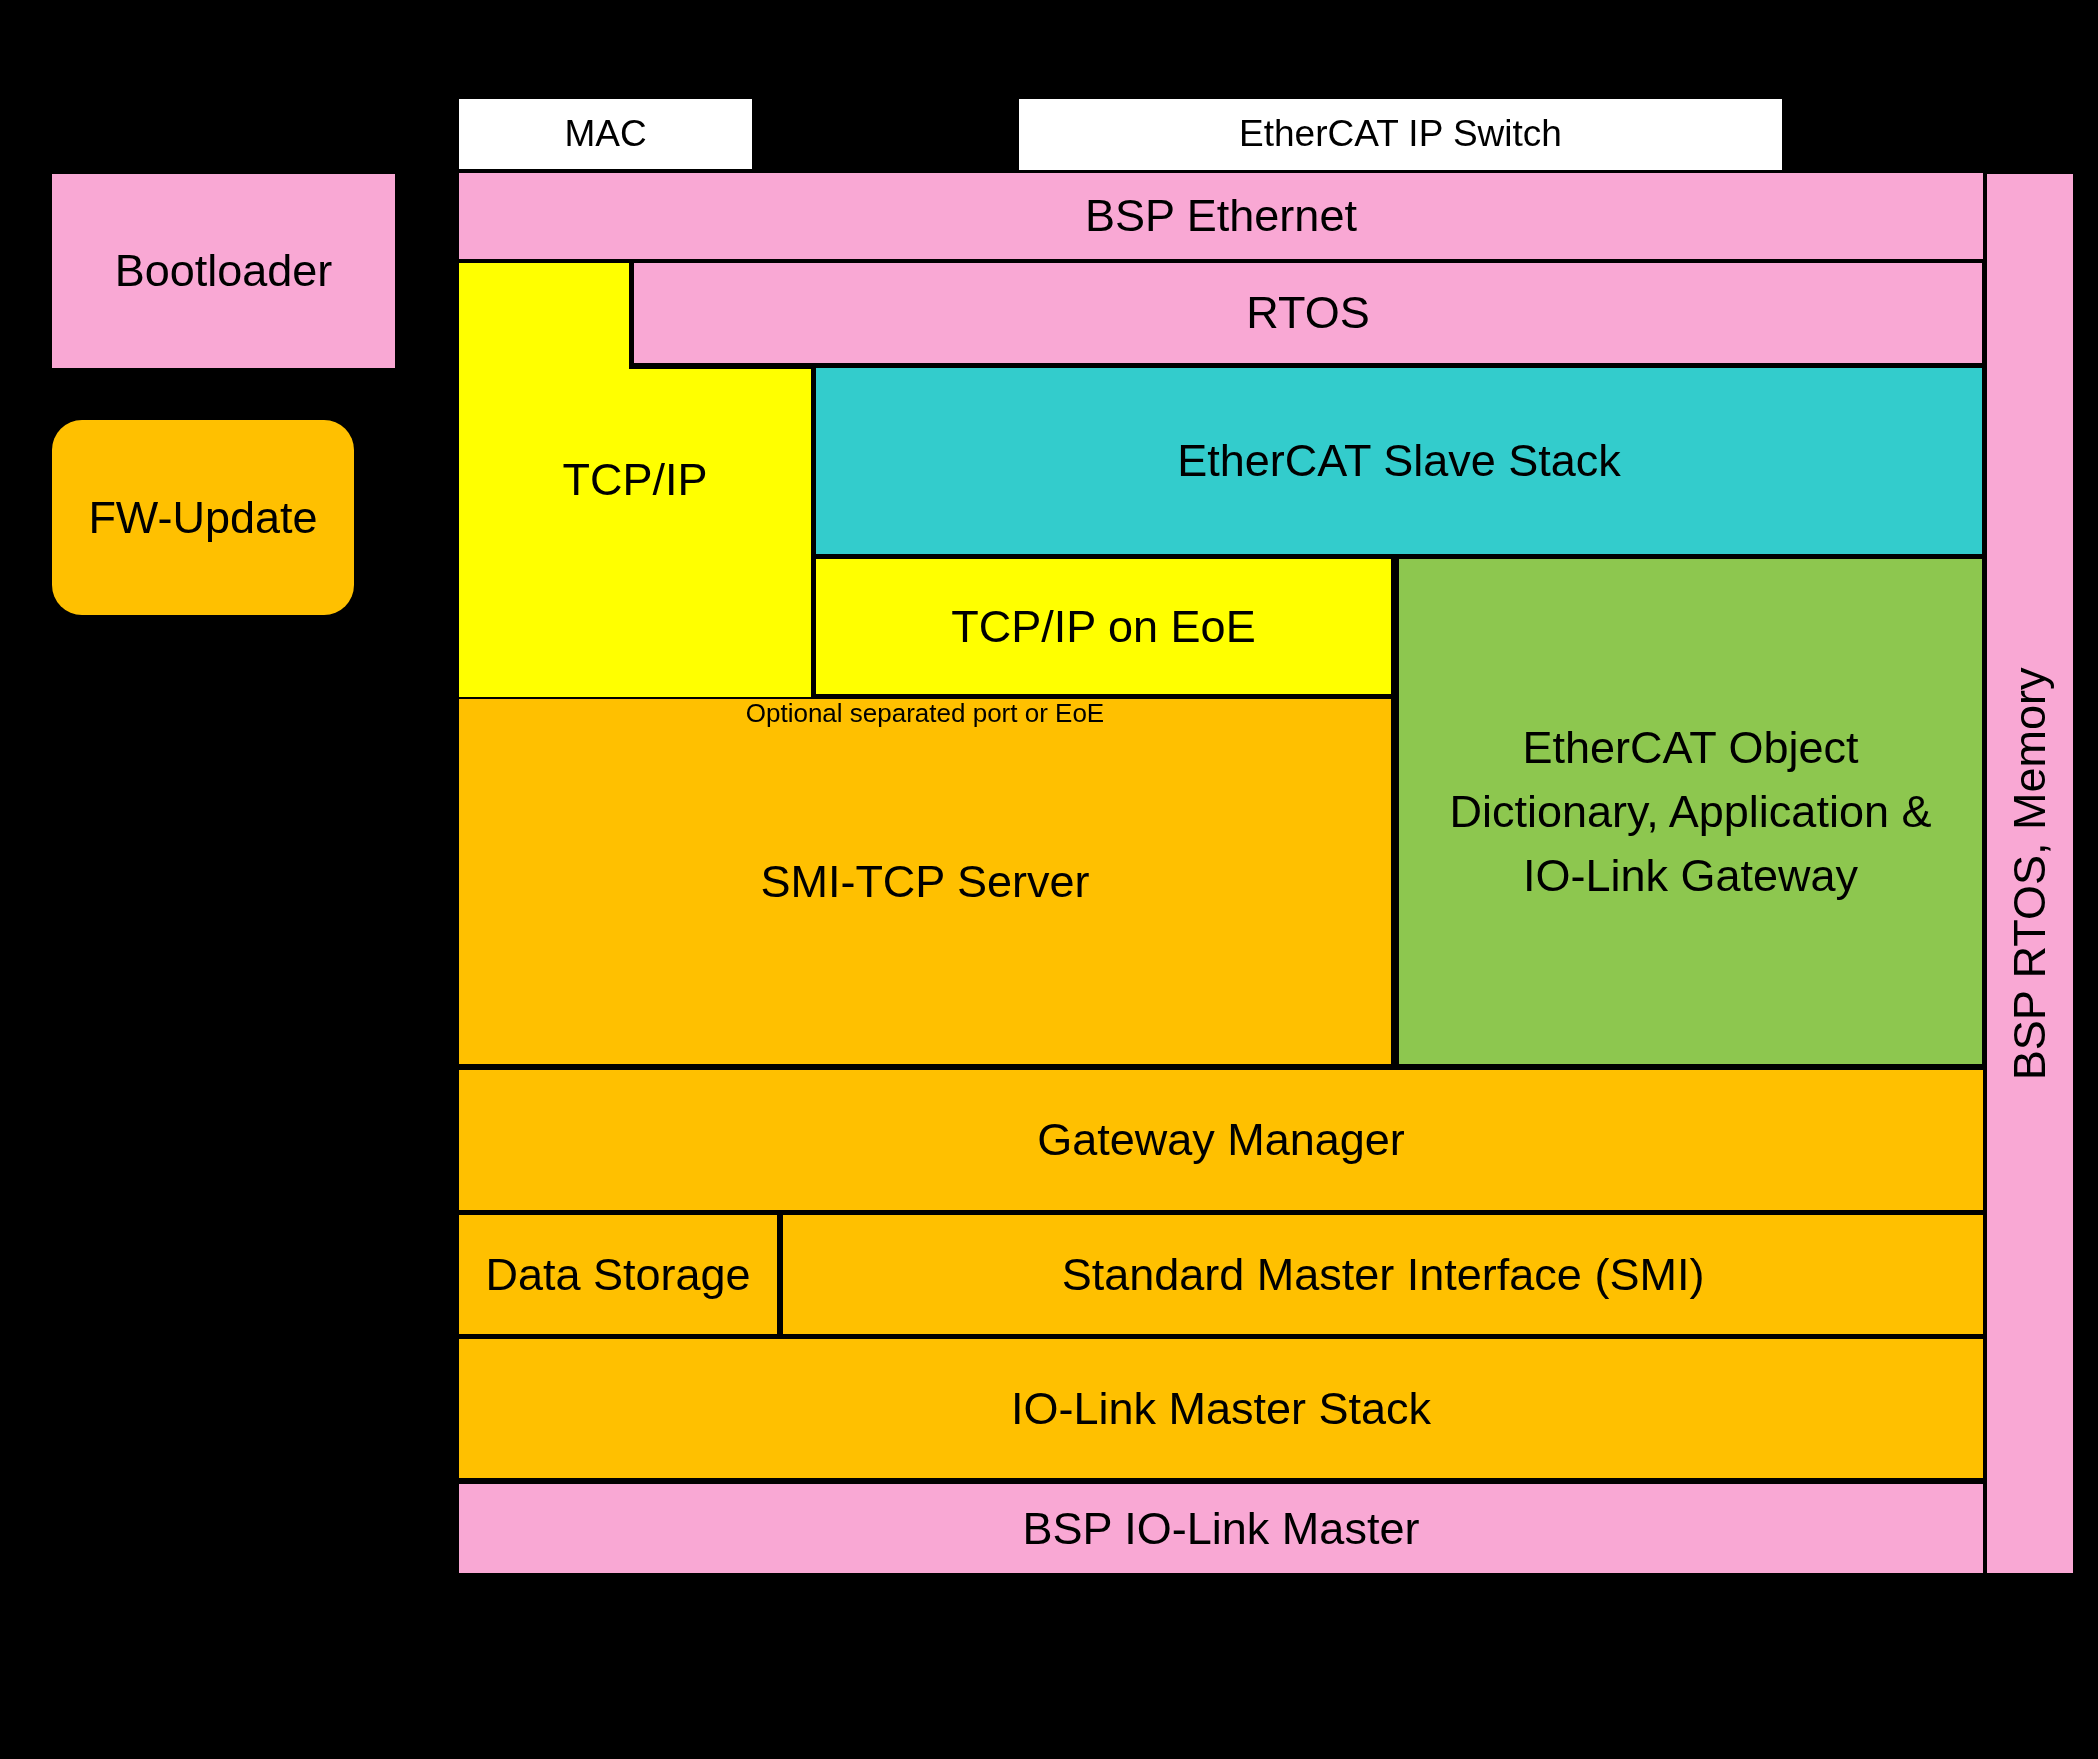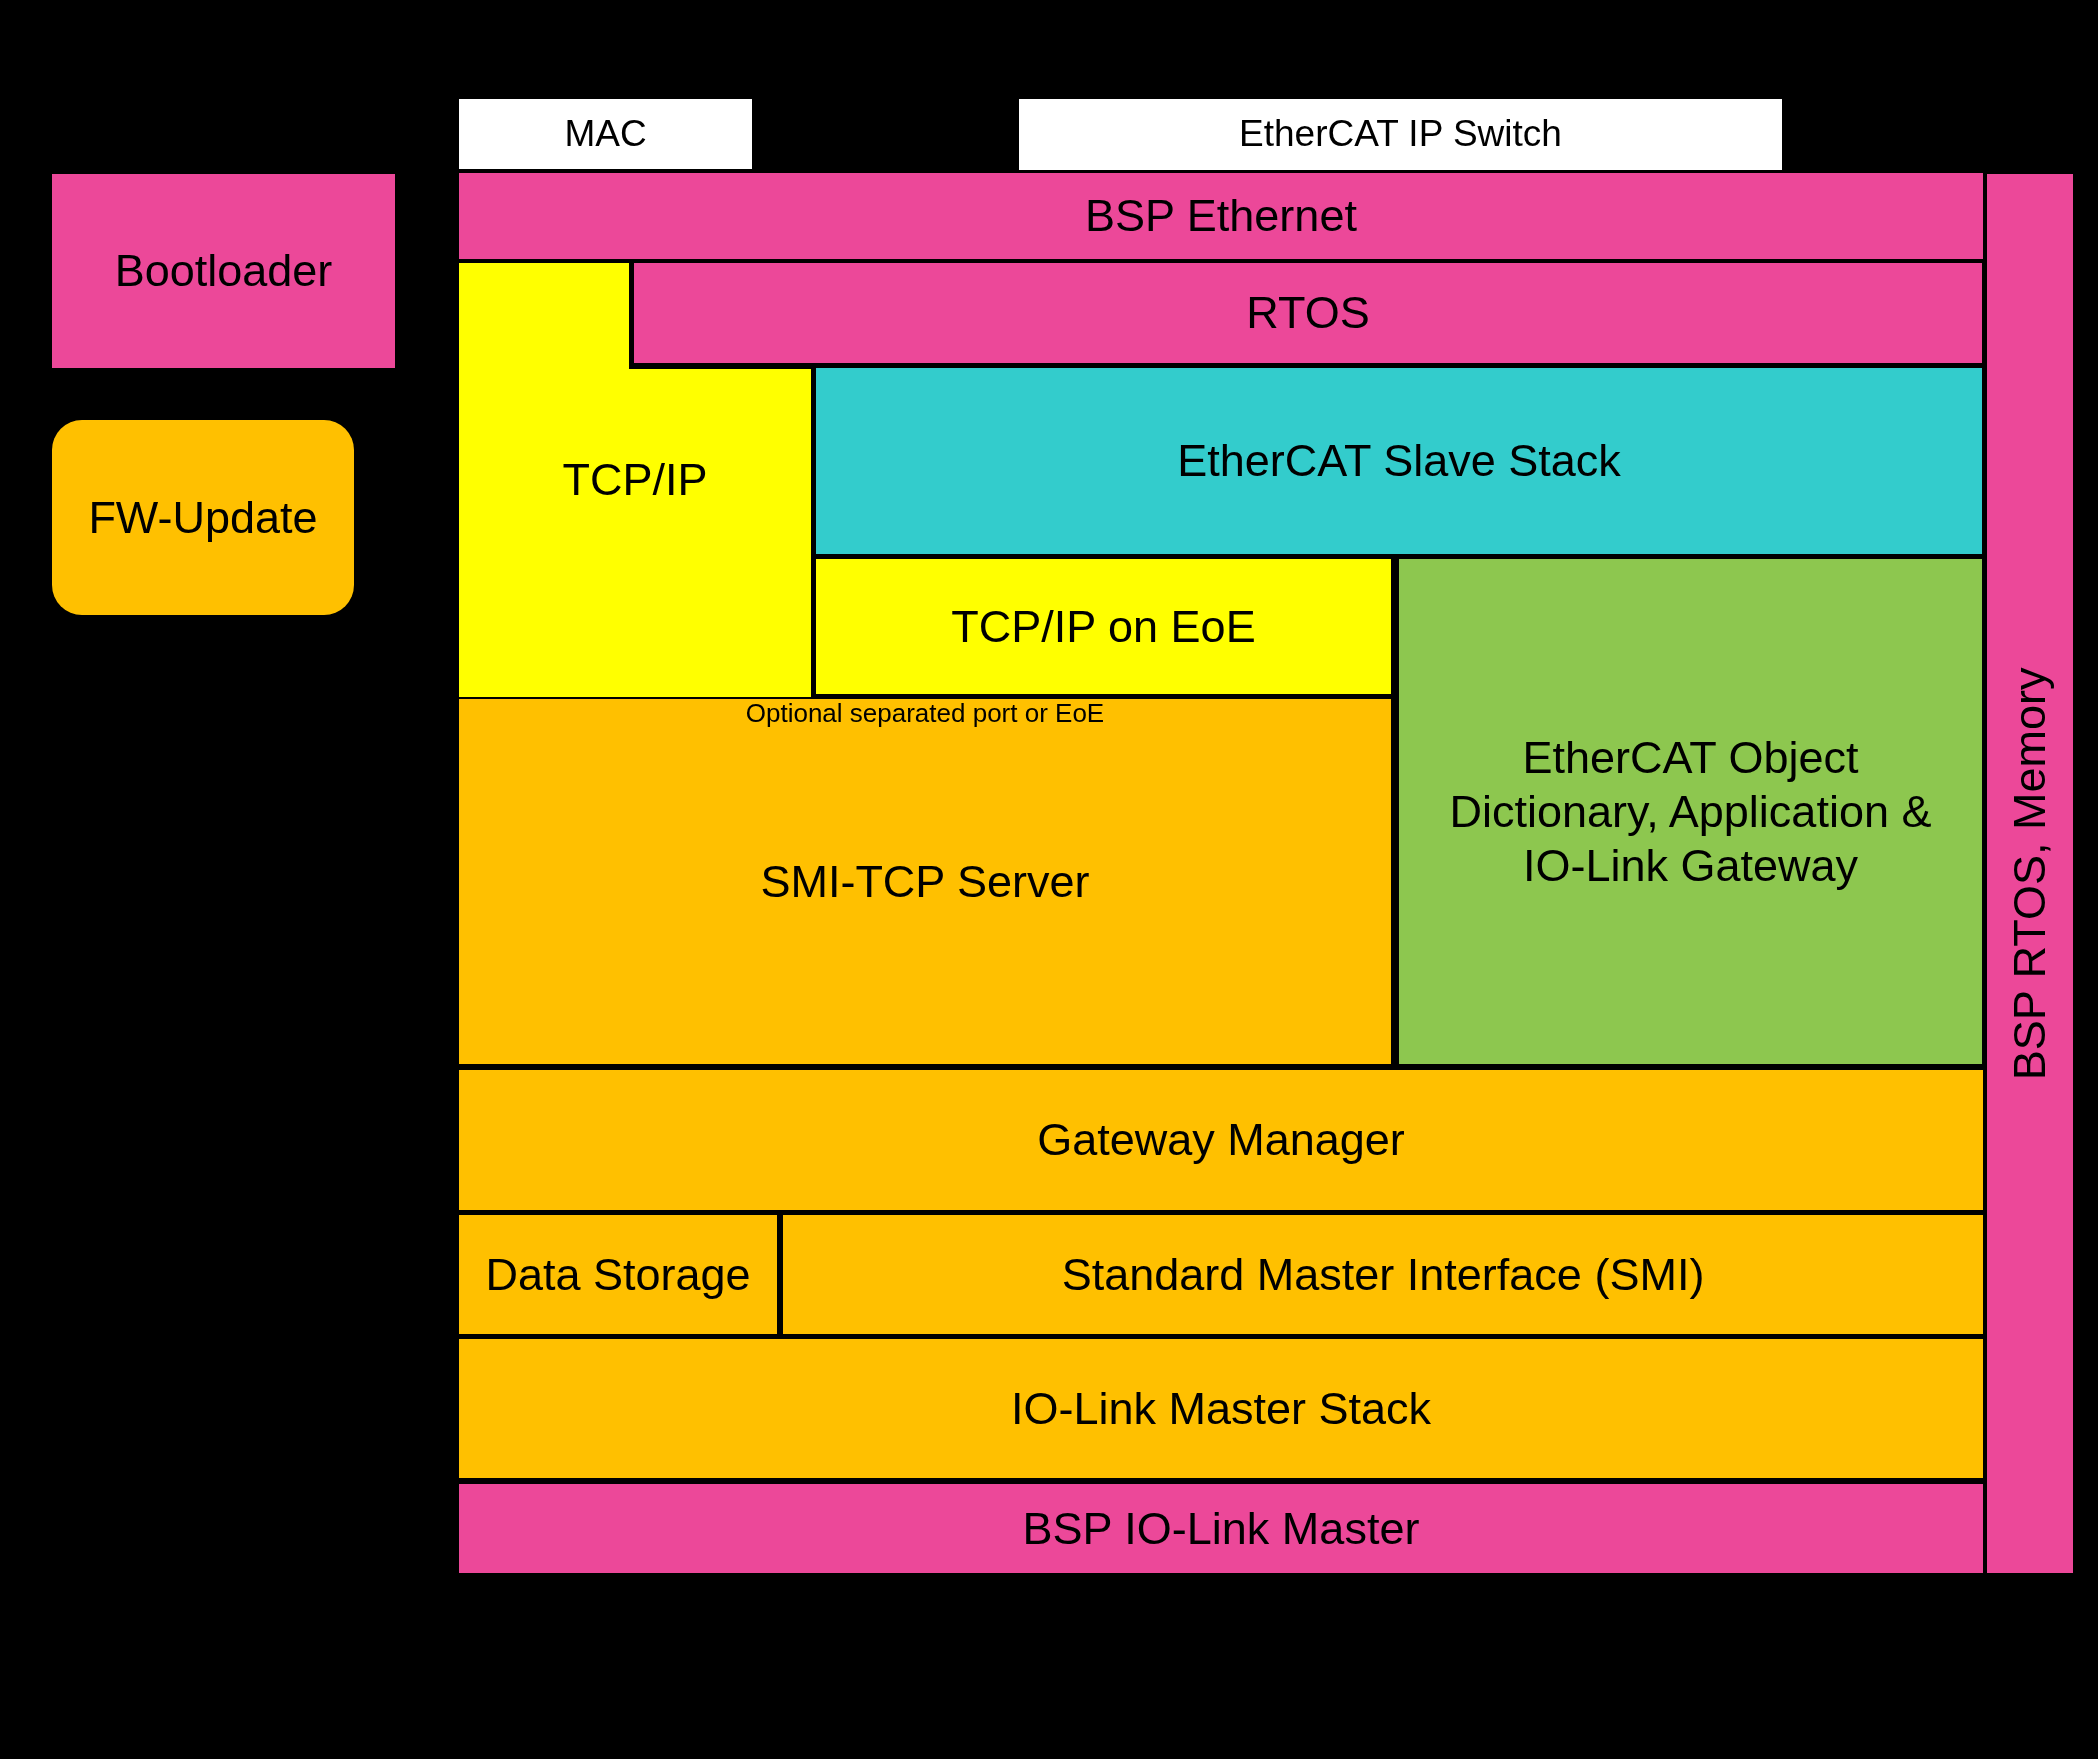--- a/index.html
+++ b/index.html
@@ -19,21 +19,21 @@
   .box {
     position: absolute;
     display: flex;
     align-items: center;
     justify-content: center;
     text-align: center;
     font-size: 45px;
     line-height: 1.15;
     white-space: nowrap;
   }
-  .c-blue   { background: #ec4899; }
+  .c-blue   { background: #f9a8d4; }
   .c-orange { background: #FFC000; }
   .c-yellow { background: #FFFF00; }
   .c-teal   { background: #33CCCC; }
   .c-green  { background: #8DC74F; }
   .c-white  { background: #FFFFFF; }
   .small-label { font-size: 37px; }
   .overlay {
     background: transparent;
     pointer-events: none;
   }
@@ -42,20 +42,21 @@
     top: 0.8px;
     left: 0;
     width: 100%;
     text-align: center;
     font-size: 26px;
     line-height: 1.05;
   }
   .multiline {
     flex-direction: column;
     line-height: 1.2;
+    gap: 10px;
   }
   .vertical-bar span {
     transform: rotate(-90deg);
     white-space: nowrap;
   }
 </style>
 </head>
 <body>
 
 <div id="canvas">

